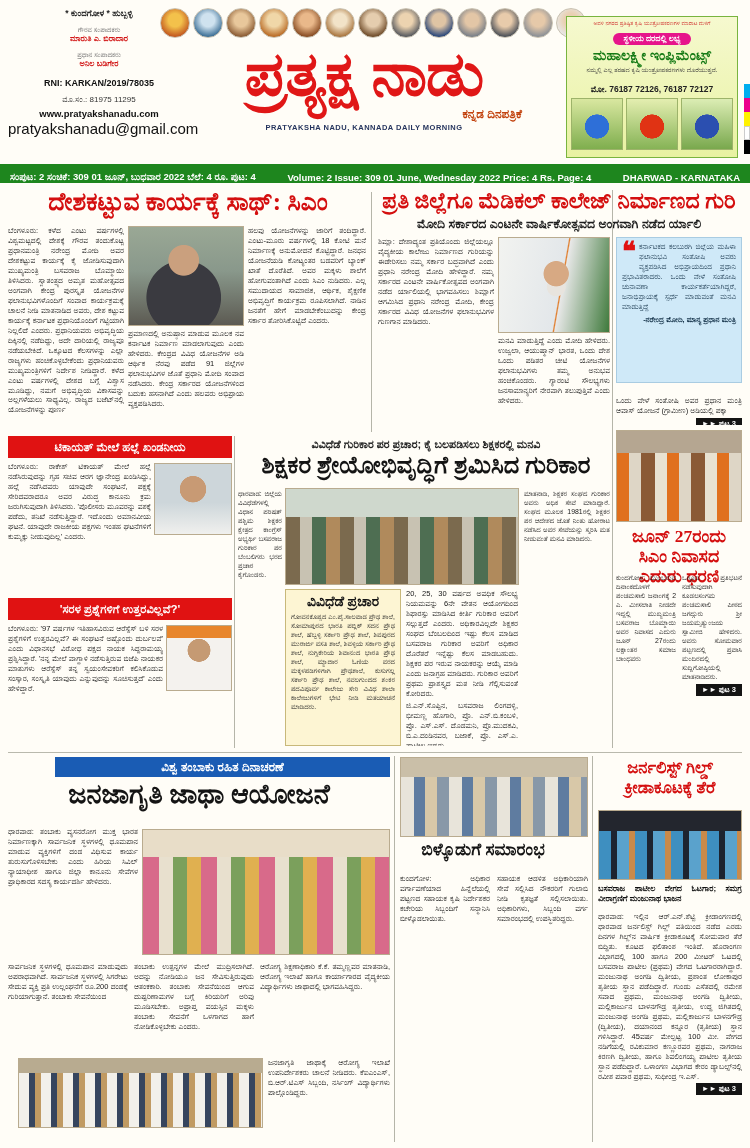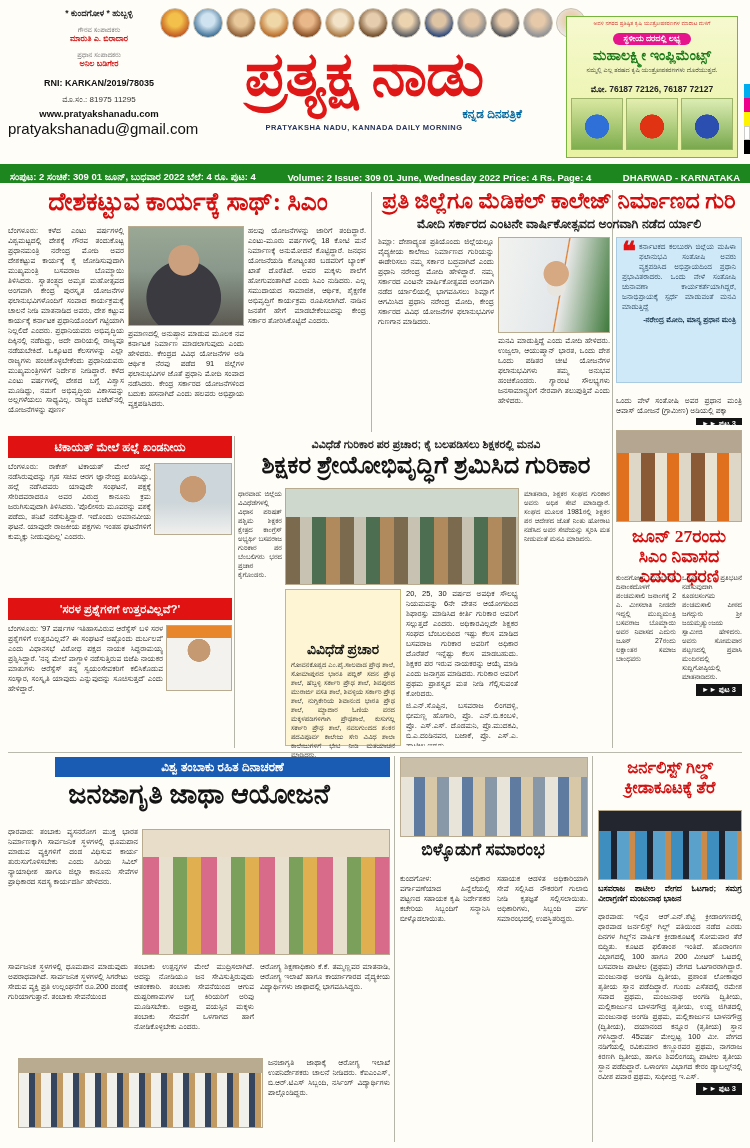--- a/index.html
+++ b/index.html
@@ -29,21 +29,21 @@
   .portrait:nth-child(6){background:radial-gradient(circle at 50% 40%,#f2e3c8 30%,#a8743d 75%);}
   .portrait:nth-child(7){background:radial-gradient(circle at 50% 40%,#e5cdae 30%,#6e4a28 75%);}
   .portrait:nth-child(8){background:radial-gradient(circle at 50% 40%,#ecd3b0 30%,#55585e 75%);}
   .portrait:nth-child(9){background:radial-gradient(circle at 50% 40%,#dfc4a4 30%,#27457a 75%);}
   .portrait:nth-child(10){background:radial-gradient(circle at 50% 40%,#e3c6a6 30%,#777e88 75%);}
   .portrait:nth-child(11){background:radial-gradient(circle at 50% 40%,#e8cbab 30%,#4a4f57 75%);}
   .portrait:nth-child(12){background:radial-gradient(circle at 50% 40%,#e6c9a9 30%,#8a8f96 75%);}
   .portrait:nth-child(13){background:radial-gradient(circle at 50% 40%,#e9d0b2 30%,#e8e8e8 75%);}
   .np-title{font-size:61px;font-weight:bold;color:#e01717;text-align:center;line-height:1.0;
             font-family:"Liberation Serif",serif;letter-spacing:-1px;}
-  .np-sub{font-size:12px;font-weight:bold;color:#0369a1;text-align:right;padding-right:38px;margin-top:2px;}
+  .np-sub{font-size:12px;font-weight:bold;color:#c2410c;text-align:right;padding-right:38px;margin-top:2px;}
   .np-tag{font-size:7.5px;font-weight:bold;color:#26355e;text-align:center;letter-spacing:.5px;margin-top:2px;}
   .ad{border:1px solid #79b43f;background:linear-gradient(180deg,#f6f9cf 0%,#e8f2a2 100%);
       text-align:center;padding:3px 4px;box-sizing:border-box;}
   .ad-note{font-size:5.6px;color:#cc2222;}
   .ad-ribbon{display:inline-block;background:#e6158b;color:#fff;font-size:8px;font-weight:bold;
              border-radius:9px;padding:1px 10px;margin-top:2px;}
   .ad-name{font-size:14px;font-weight:bold;color:#157a15;margin-top:2px;}
   .ad-line{font-size:6.4px;color:#333;margin-top:2px;}
   .ad-phones{font-size:8.5px;font-weight:bold;color:#222;margin-top:10px;}
   .ad-imgs{display:flex;gap:3px;justify-content:center;margin-top:3px;}
@@ -88,21 +88,21 @@
   .ph-farewell{background:linear-gradient(180deg,#cabfa8 0 24%,transparent 24%),
                repeating-linear-gradient(90deg,#e8e4da 0 13px,#5f7ca0 13px 24px,#d8c8a8 24px 36px,#8898a8 36px 48px);}
   .ph-team{background:linear-gradient(180deg,#23262e 0 30%,transparent 30%),
            repeating-linear-gradient(90deg,#3e8fc0 0 12px,#1d2430 12px 18px,#5aa2cc 18px 30px,#c98a4a 30px 36px);}
   .qbox{background:#cfe9f8;border:1px solid #a9cce2;box-sizing:border-box;padding:4px 5px;}
   .qmark{color:#e01212;font-size:26px;font-weight:bold;line-height:.8;float:left;margin-right:3px;
          font-family:"Liberation Serif",serif;}
   .qtext{font-size:7.3px;line-height:1.38;text-align:justify;color:#15334a;}
   .qattr{font-size:7.3px;font-weight:bold;color:#15334a;text-align:right;margin-top:3px;}
   .crmbox{background:#fdf5d3;border:1px solid #c8b87a;box-sizing:border-box;text-align:center;padding:4px 5px;}
-  .crm-title{font-size:14px;font-weight:bold;color:#141414;font-family:"Liberation Serif",serif;margin-top:48px;}
+  .crm-title{font-size:14px;font-weight:bold;color:#141414;font-family:"Liberation Serif",serif;}
   .crm-body{font-size:6.8px;line-height:1.32;text-align:justify;margin-top:3px;color:#222;}
   .guild-lead{font-size:8px;font-weight:bold;text-align:justify;color:#111;}
 </style>
 </head>
 <body>
 
 <div class="page">
 
   <div class="abs mh-left" style="left:8px;top:8px;">
     <div class="mh-editions">* ಕುಂದಗೋಳ  * ಹುಬ್ಬಳ್ಳಿ</div>

